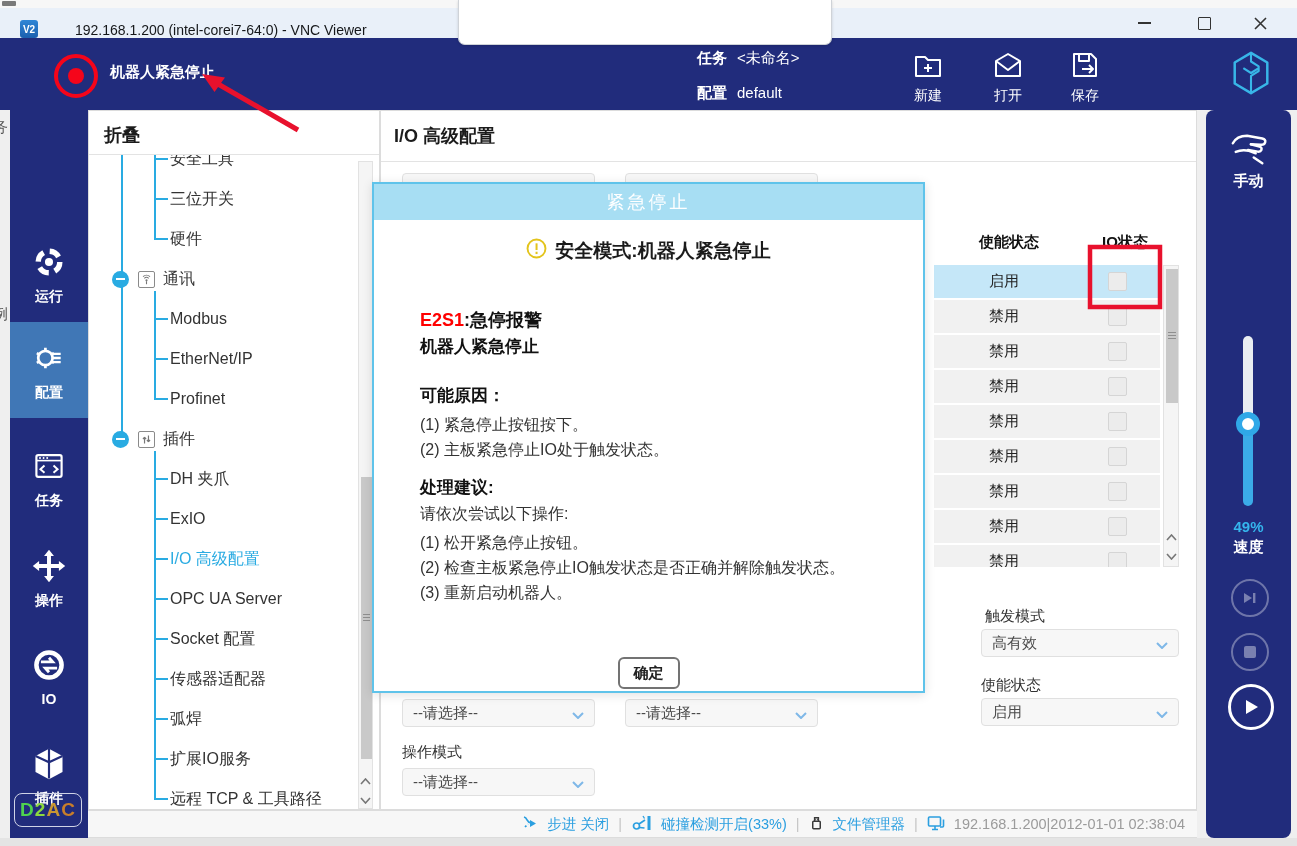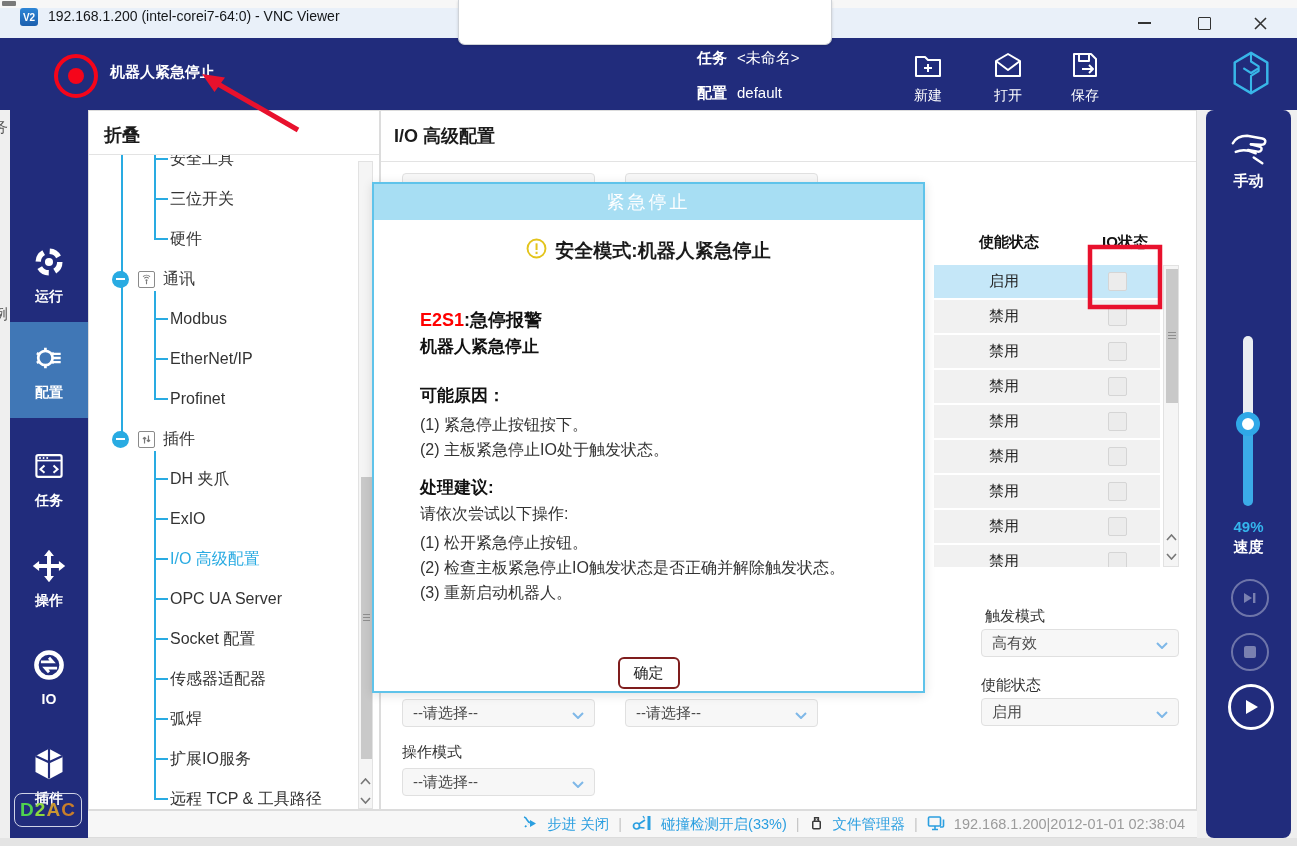--- a/index.html
+++ b/index.html
@@ -2,21 +2,21 @@
 <html><head>
 <meta charset="utf-8">
 <style>
   html,body{margin:0;padding:0;}
   body{width:1297px;height:846px;position:relative;overflow:hidden;background:#EFEFEF;
        font-family:"Liberation Sans","DejaVu Sans",sans-serif;-webkit-font-smoothing:antialiased;}
   .abs{position:absolute;}
   
   .top-strip{left:0;top:0;width:1297px;height:8px;background:#F7F7F7;}
   .top-strip i{position:absolute;top:1px;width:14px;height:5px;background:#9aa0a8;opacity:.45;border-radius:1px;}
-  .titlebar{left:0;top:8px;width:1297px;height:30px;background:#E9F0F9;display:flex;align-items:flex-start;}
+  .titlebar{left:0;top:8px;width:1297px;height:30px;background:#E9F0F9;display:flex;align-items:flex-end;gap:27px;}
   .vnc-logo{width:18px;height:18px;margin-left:20px;border-radius:3px;background:linear-gradient(#2f86d6,#1b5fae);
             color:#fff;font-size:10px;font-weight:bold;display:flex;align-items:center;justify-content:center;}
   .win-title{margin-left:10px;font-size:14px;color:#15171a;}
   .winbtn{position:absolute;top:8px;width:44px;height:30px;display:flex;align-items:center;justify-content:center;}
   .notch{left:458px;top:0;width:372px;height:44px;background:#fff;border:1px solid #cfd3d8;border-top:none;
          border-radius:0 0 7px 7px;box-shadow:0 1px 3px rgba(0,0,0,.15);z-index:60;}
   
   .app-header{left:0;top:38px;width:1297px;height:72px;background:#212C7C;}
   .estop-ring{left:54px;top:54px;width:36px;height:36px;border:4px solid #F5051A;border-radius:50%;
               display:flex;align-items:center;justify-content:center;}
@@ -77,21 +77,21 @@
   
   .dialog{left:372px;top:182px;width:553px;height:511px;background:#fff;border:2px solid #5FC3EA;
           box-sizing:border-box;z-index:30;box-shadow:0 2px 10px rgba(0,0,0,.12);}
   .dlg-title{height:36px;background:#A7DEF3;color:#fff;font-size:18px;letter-spacing:3px;
              display:flex;align-items:center;justify-content:center;}
   .dlg-alert{position:absolute;left:0;top:54px;width:100%;display:flex;align-items:center;justify-content:center;gap:8px;
              font-size:19px;font-weight:bold;color:#1b1b1b;}
   .dlg-block{position:absolute;left:46px;right:30px;font-size:16px;color:#333;}
   .dline{line-height:25px;}
   .dlg-ok{position:absolute;left:50%;transform:translateX(-50%);top:473px;width:58px;height:28px;background:#fff;
-          border:2px solid #7f1d1d;border-radius:6px;font-size:15px;color:#222;display:flex;align-items:center;justify-content:center;cursor:pointer;}
+          border:2px solid #737373;border-radius:6px;font-size:15px;color:#222;display:flex;align-items:center;justify-content:center;cursor:pointer;font-weight:bold;}
   
   .right-sidebar{left:1206px;top:110px;width:85px;height:728px;background:#212C7C;border-radius:8px;}
   .rs-item{position:absolute;left:0;width:85px;text-align:center;color:#fff;}
   .rs-label{font-size:15px;font-weight:bold;color:#fff;}
   .slider-track{position:absolute;left:37px;width:10px;border-radius:5px;}
   .slider-handle{position:absolute;left:30px;width:24px;height:24px;border-radius:50%;background:#fff;
                  border:6px solid #2FA8E8;box-sizing:border-box;cursor:grab;}
   .ctrl-btn{position:absolute;left:25px;width:34px;height:34px;border-radius:50%;border:2px solid rgba(255,255,255,.35);
             display:flex;align-items:center;justify-content:center;cursor:pointer;}
   .ctrl-btn.bright{left:22px;width:40px;height:40px;border:3px solid #fff;}

